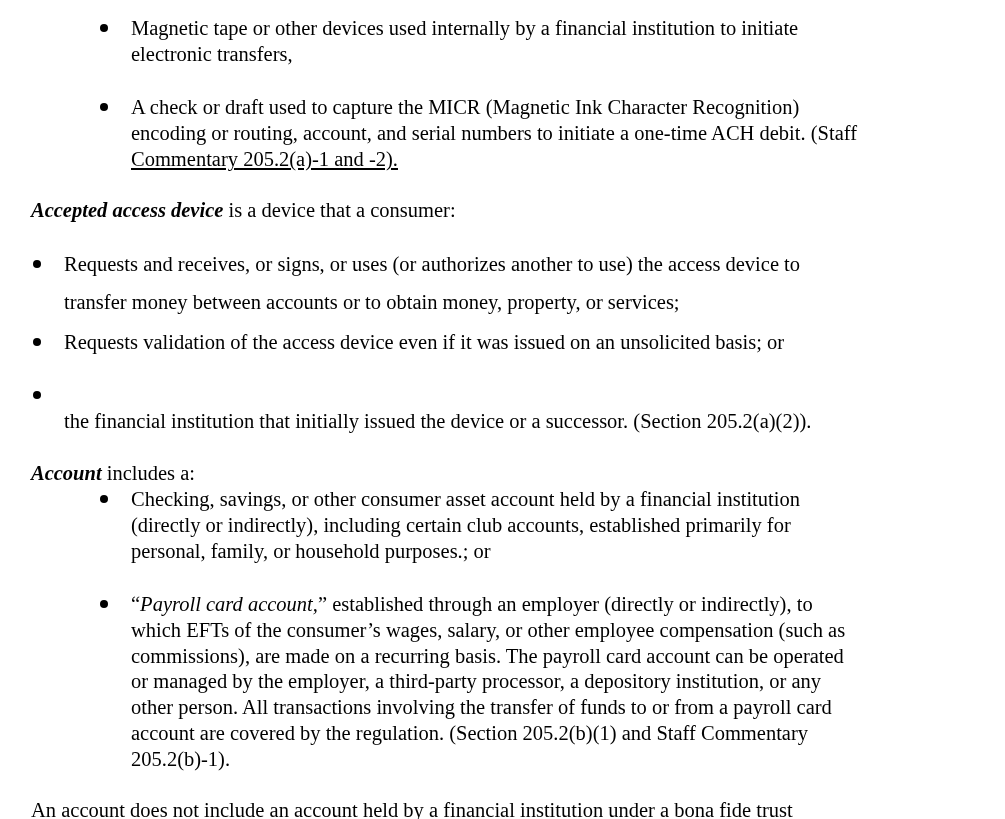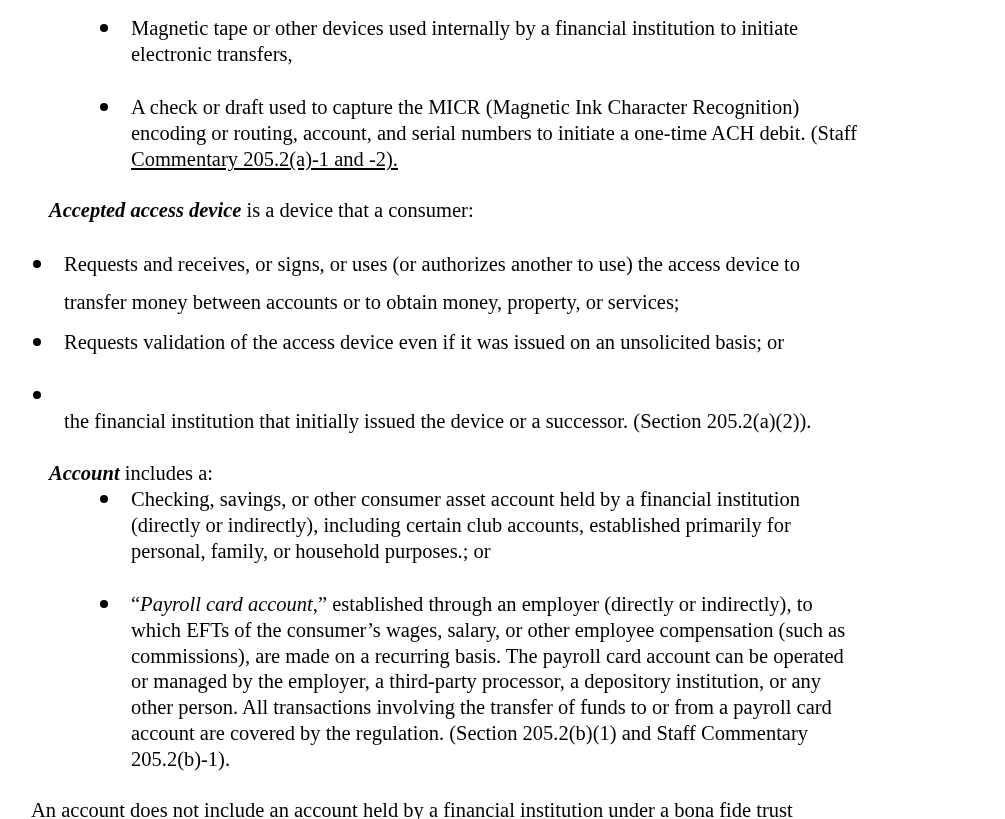--- a/index.html
+++ b/index.html
@@ -28,21 +28,21 @@
       position: absolute;
       white-space: nowrap;
     }
     .bullet {
       position: absolute;
       width: 8px;
       height: 8px;
       border-radius: 50%;
       background: #000;
     }
-    .bi { font-weight: bold; font-style: italic; margin-left: 18px; }
+    .bi { font-weight: bold; font-style: italic; }
     .it { font-style: italic; }
     .ul { text-decoration: underline; }
   </style>
 </head>
 <body>
 
 <div class="page">
 
   <span class="bullet" style="left:88px; top:24px;"></span>
   <div class="line" style="left:119px; top:15px;">Magnetic tape or other devices used internally by a financial institution to initiate</div>

